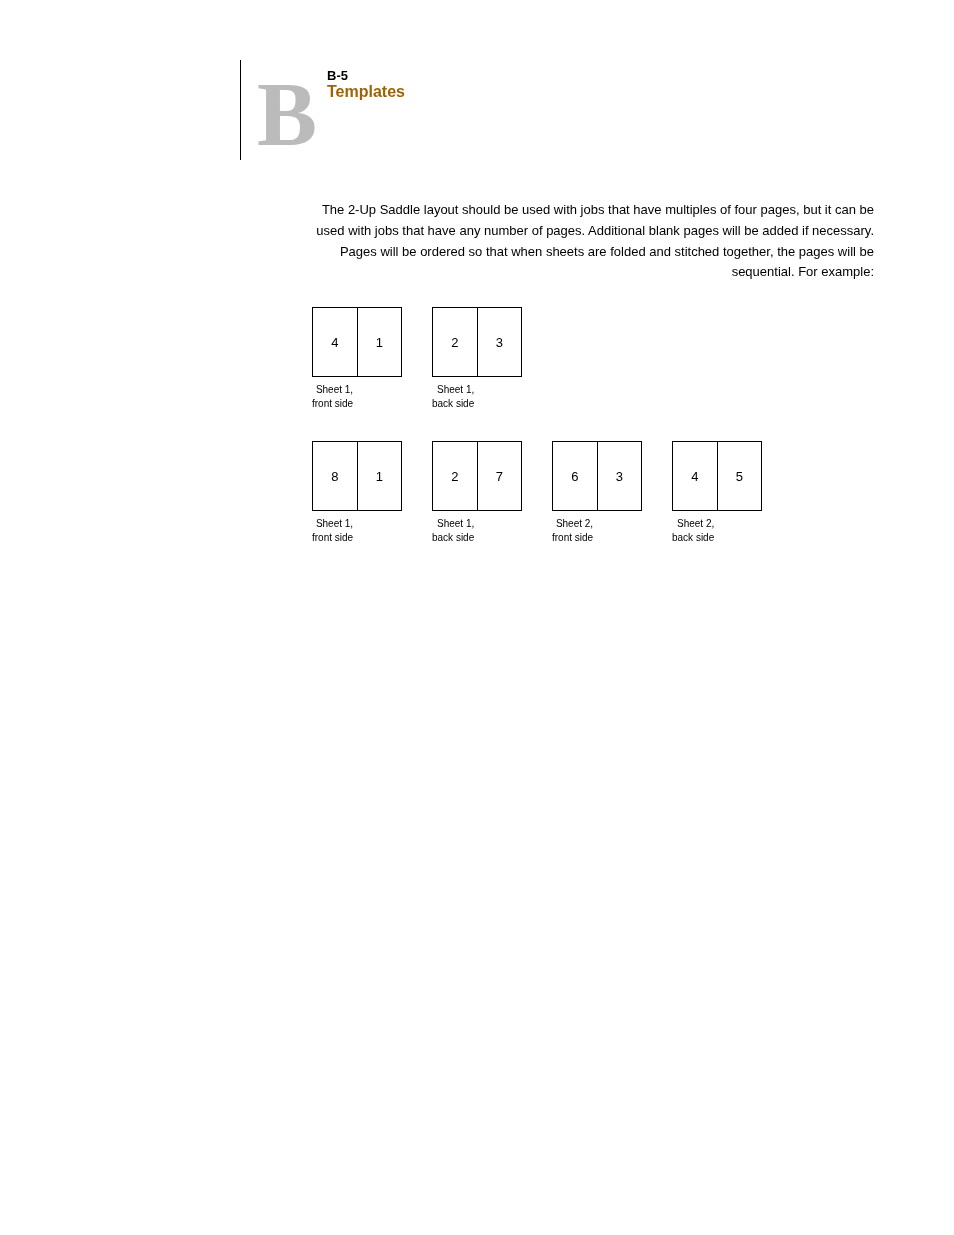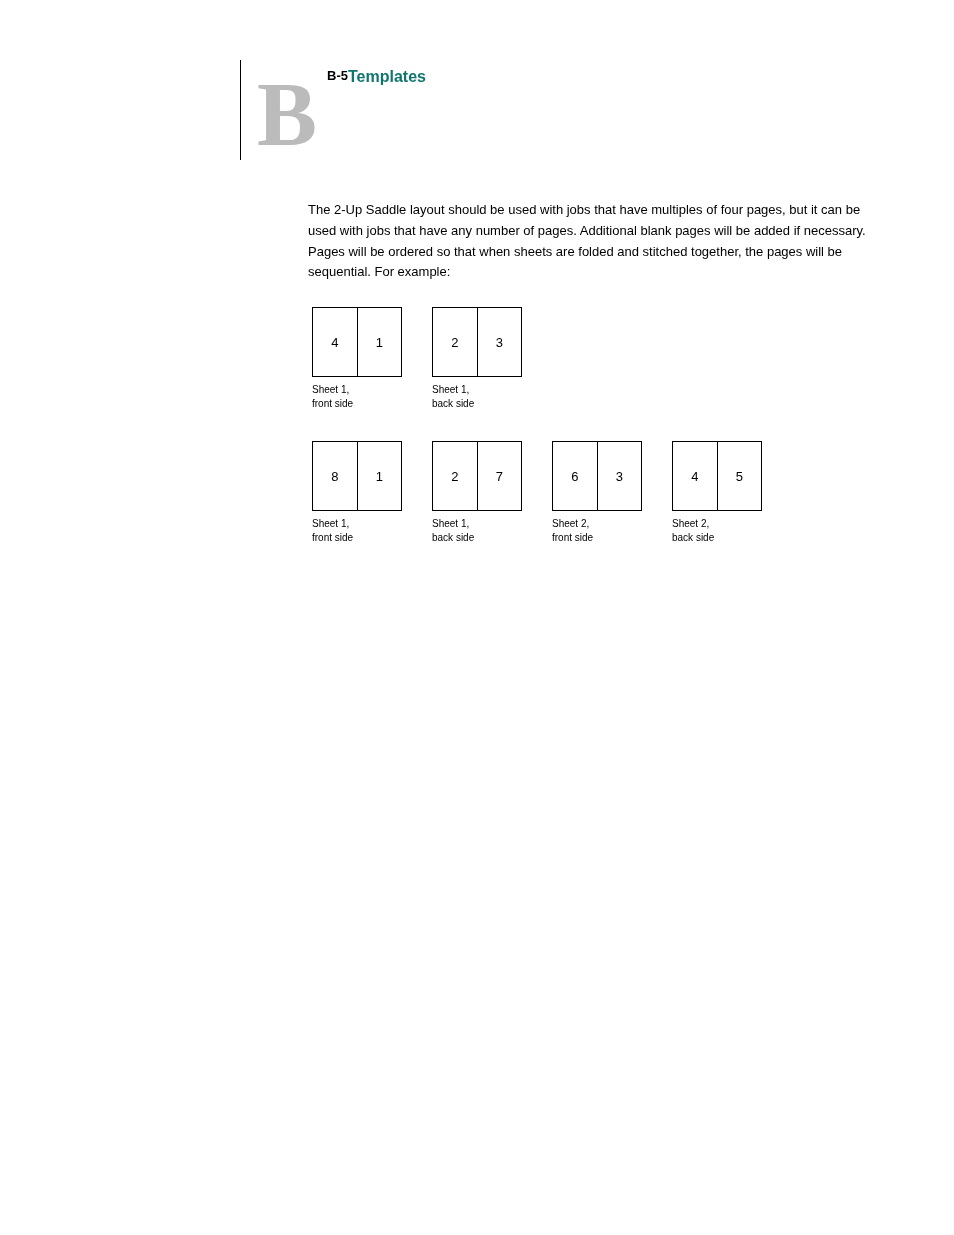--- a/index.html
+++ b/index.html
@@ -39,42 +39,44 @@
       font-weight: bold;
       font-family: Georgia, serif;
       color: #bbb;
       line-height: 1;
       margin-right: 10px;
       align-self: flex-end;
     }
 
     .chapter-label {
       display: flex;
+      flex-direction: column;
       justify-content: flex-start;
       padding-top: 8px;
     }
 
     .chapter-number {
       font-size: 13px;
       font-weight: bold;
       color: #000;
       font-family: Arial, sans-serif;
     }
 
     .chapter-title {
       font-size: 16px;
       font-weight: bold;
-      color: #0f766e;
+      color: #a16207;
       font-family: Arial, sans-serif;
     }
 
     
     .content {
       margin-left: 308px;
       margin-right: 80px;
+      text-align: right;
     }
 
     .intro-text {
       font-size: 13px;
       line-height: 1.6;
       margin-bottom: 24px;
       font-family: Arial, sans-serif;
     }
 
     

